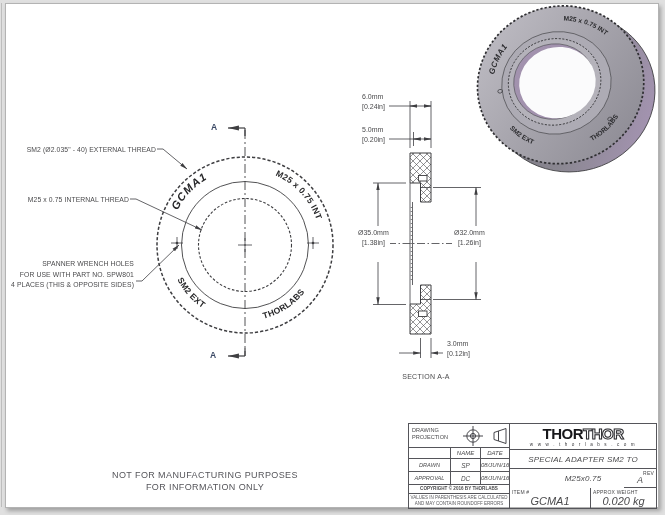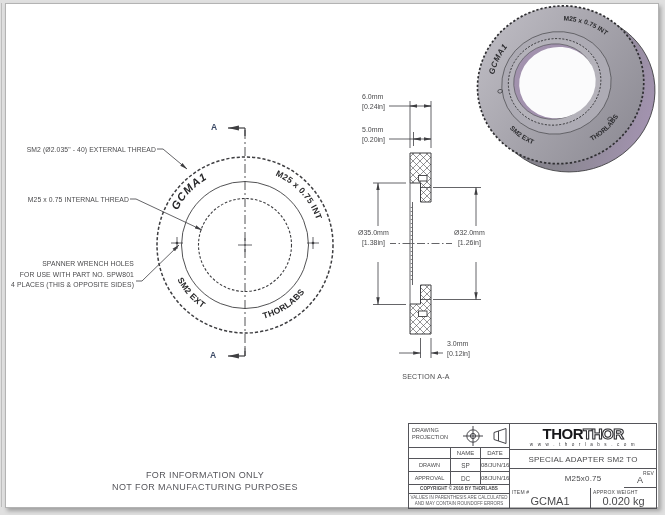--- a/index.html
+++ b/index.html
@@ -13,21 +13,21 @@
   .dim{font-size:7px;line-height:9.5px;}
   .dim.center{text-align:center;background:#fff;padding:0 1px;}
   .a-label{font-size:8.5px;font-weight:bold;color:#3c4a66;}
   .sec-title{font-size:7px;text-align:center;letter-spacing:0.3px;}
   .note{font-size:9px;line-height:11.8px;text-align:center;color:#55555a;letter-spacing:0.4px;}
   
   .tb{position:absolute;left:408px;top:423px;width:247px;height:84px;border:1px solid #55555a;color:#4a4a4c;}
   .cell{position:absolute;box-sizing:border-box;}
   .bR{border-right:1px solid #55555a;} .bB{border-bottom:1px solid #55555a;}
   .lbl{font-size:5px;padding:1px 0 0 2px;letter-spacing:0.2px;}
-  .val-c{text-align:center;}
+  .val-c{text-align:center;font-style:italic;}
   .proj-lbl{font-size:5.6px;line-height:6.6px;padding:3px 0 0 3px;}
   .tb-small{font-size:6px;}
   .logo-thor{font-weight:bold;font-size:15px;letter-spacing:-0.5px;color:#17171a;}
   .logo-labs{font-weight:bold;font-size:15px;letter-spacing:-0.5px;color:#ffffff;-webkit-text-stroke:1px #2a2a2e;text-shadow:0 0 1px #2a2a2e;}
   .logo-url{font-size:4.6px;letter-spacing:1.6px;color:#3a3a3e;text-align:center;margin-top:-1px;}
   .copyright{font-size:4.6px;font-weight:bold;text-align:center;padding-top:1px;}
   .disclaimer{font-size:4.5px;line-height:5.6px;text-align:center;padding-top:1px;color:#5a5a5e;}
 </style>
 </head>
 <body>
@@ -219,22 +219,22 @@
     <div>[1.26in]</div>
   </div>
   <div class="txt dim" style="left:447px;top:339px;">
     <div>3.0mm</div>
     <div>[0.12in]</div>
   </div>
 
   <div class="txt sec-title" style="left:386px;top:373px;width:80px;">SECTION A-A</div>
 
   <div class="txt note" style="left:45px;top:470px;width:320px;">
+    <div>NOT FOR MANUFACTURING PURPOSES</div>
     <div>FOR INFORMATION ONLY</div>
-    <div>NOT FOR MANUFACTURING PURPOSES</div>
   </div>
 
   <div class="tb">
 
     <div class="cell bR bB" style="left:0;top:0;width:101px;height:24px;">
       <div class="proj-lbl">
         <div>DRAWING</div>
         <div>PROJECTION</div>
       </div>
       <svg style="position:absolute;left:52px;top:1px;" width="48" height="22" viewBox="0 0 48 22">

